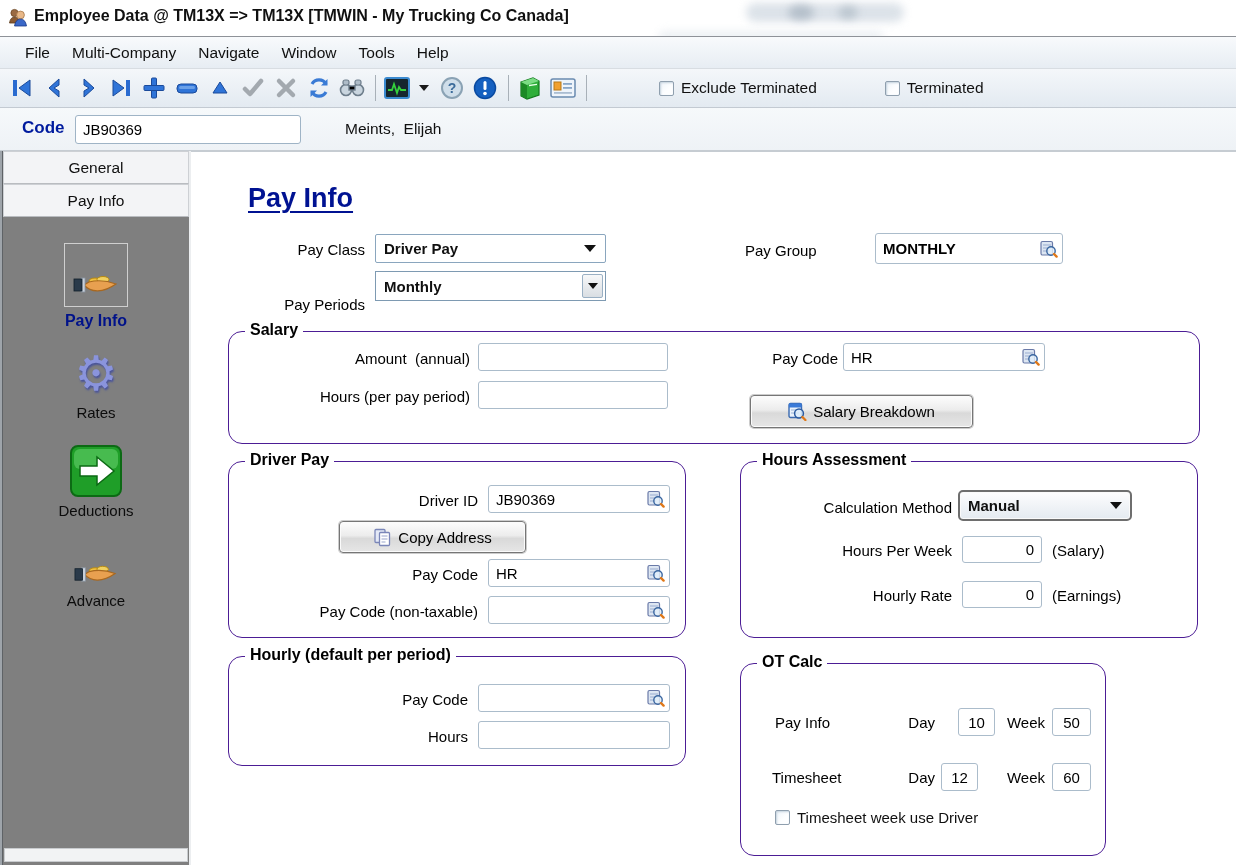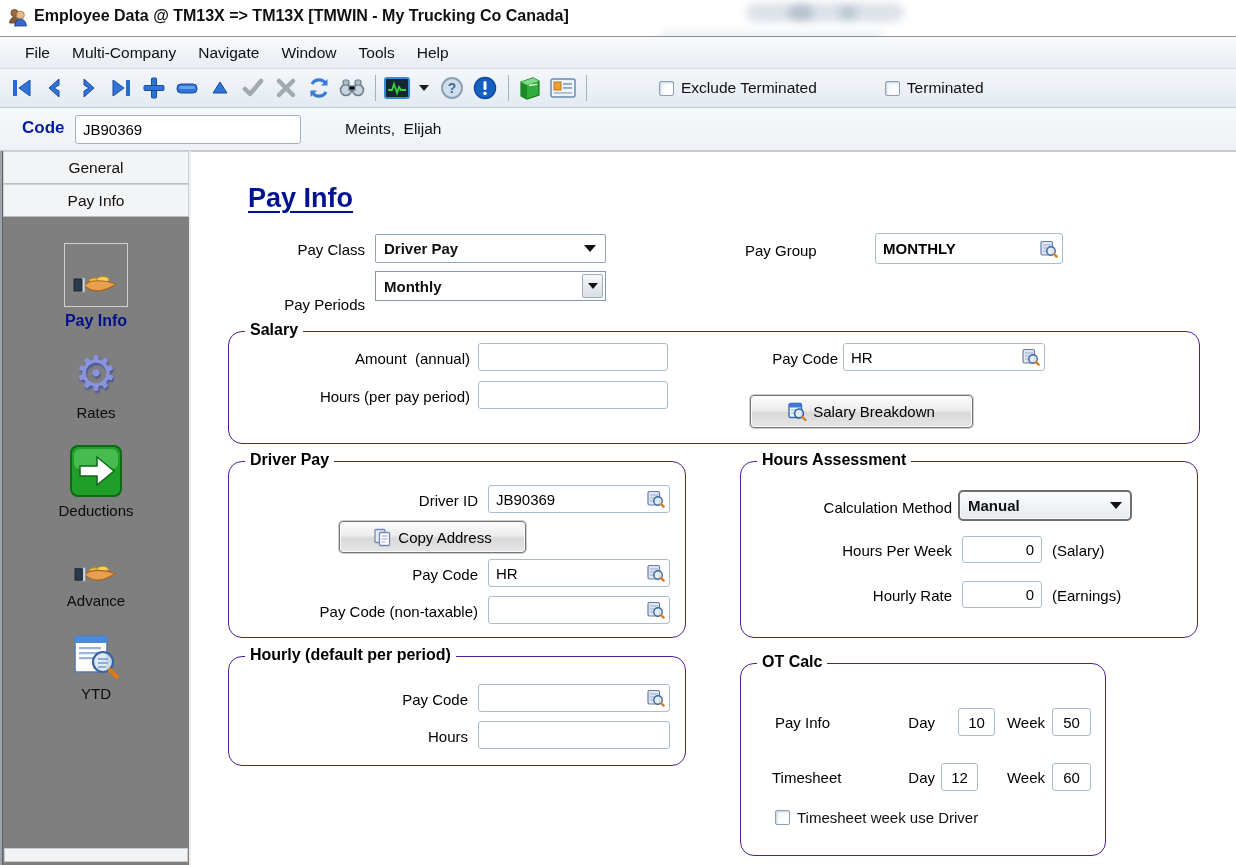--- a/index.html
+++ b/index.html
@@ -304,33 +304,20 @@
     <svg width="44" height="27" viewBox="0 0 46 28">
       <ellipse cx="22" cy="11" rx="6" ry="3" fill="#f0c040" stroke="#b88a10" stroke-width="1"></ellipse>
       <ellipse cx="30" cy="9.5" rx="6" ry="3" fill="#f0d060" stroke="#b88a10" stroke-width="1"></ellipse>
       <path d="M11 15 C18 23 30 23 43 14 C35 11 24 10 16 12 Z" fill="#e8a050" stroke="#a86820" stroke-width="1.2"></path>
       <rect x="8" y="8" width="4" height="14" fill="#c8d0da" stroke="#8a94a0" stroke-width="0.8"></rect>
       <rect x="1" y="9" width="8" height="12" fill="#2a3a4a" stroke="#101e2a" stroke-width="0.8"></rect>
     </svg>
     <span class="side-label">Advance</span>
   </div>
 
-  <div class="side-item" style="top:483px;">
-    <svg width="48" height="46" viewBox="0 0 48 46">
-      <rect x="3" y="2" width="32" height="36" rx="2" fill="#fdfdfd" stroke="#5a7aa8" stroke-width="1.6"></rect>
-      <rect x="3" y="2" width="32" height="7" fill="#4a8ad8"></rect>
-      <rect x="7" y="13" width="22" height="2.2" fill="#9ab4d8"></rect>
-      <rect x="7" y="18" width="22" height="2.2" fill="#9ab4d8"></rect>
-      <rect x="7" y="23" width="16" height="2.2" fill="#9ab4d8"></rect>
-      <circle cx="31" cy="28" r="10" fill="#d6e8f8" fill-opacity="0.85" stroke="#3a66a0" stroke-width="2.2"></circle>
-      <path d="M26 25 L36 25 M26 29 L36 29 M26 33 L34 33" stroke="#7a9ac4" stroke-width="1.4"></path>
-      <line x1="38" y1="36" x2="45" y2="43" stroke="#e07818" stroke-width="4" stroke-linecap="round"></line>
-    </svg>
-    <span class="side-label">YTD</span>
-  </div>
 
   <div class="side-bottom-strip"></div>
 </div>
 
 <div class="main"></div>
 
 <div class="page-heading">Pay Info</div>
 
 <span class="lbl r" style="left:230px; width:135px; top:241px;">Pay Class</span>
 <div class="dd-flat" style="left:375px; top:234px; width:231px; height:29px;">

